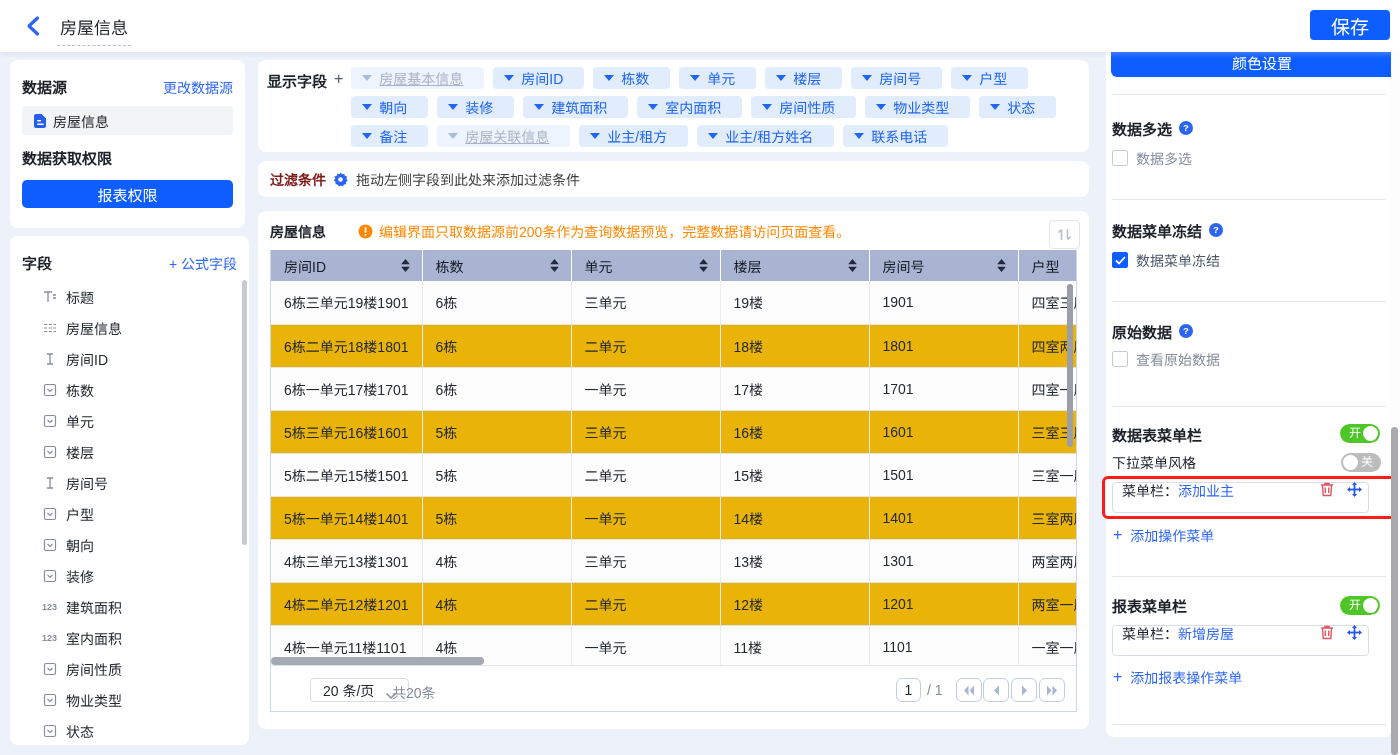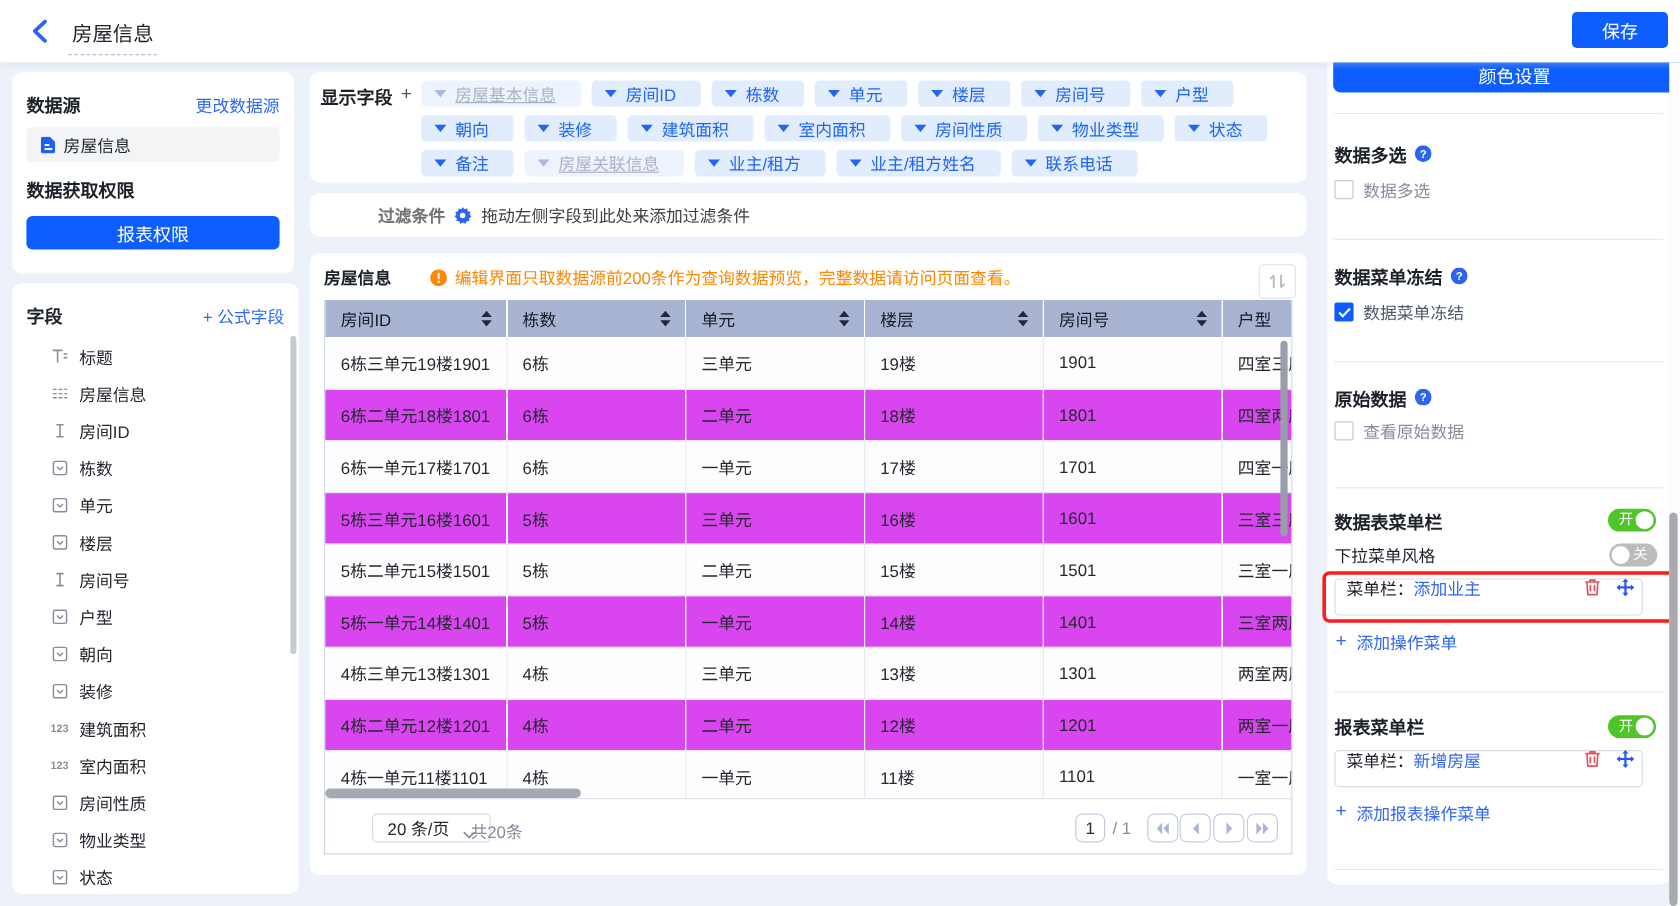--- a/index.html
+++ b/index.html
@@ -18,21 +18,21 @@
 }
 .back {
   position:absolute; left:21px; top:13px; width:26px; height:26px;
 }
 .title {
   position:absolute; left:57px; top:14px; font-size:17px; color:#1d2129;
   border-bottom:1px dashed #b8bfcc; padding:0 3px 6px 3px;
 }
 .savebtn {
   position:absolute; left:1310px; top:10px; width:80px; height:30px;
-  background:#0e5eff; color:#fff; font-size:15px; border-radius:4px;
+  background:#0e5eff; color:#fff; font-size:19px; border-radius:4px;
   display:flex; align-items:center; justify-content:center;
 }
 .card { position:absolute; background:#fff; border-radius:8px; }
 
 #lcard1 { left:10px; top:60px; width:235px; height:168px; }
 #lcard2 { left:10px; top:236px; width:239px; height:509px; }
 .lhead { display:flex; justify-content:space-between; align-items:center; padding:16px 12px 0 12px; }
 .lhead b { font-size:15px; }
 .bluelink { color:#3068f4; font-size:14px; }
 .dsbox {
@@ -60,21 +60,21 @@
 .chips { display:flex; flex-wrap:wrap; margin-left:8px; width:744px; }
 .chip {
   height:22px; background:#e1edfd; border-radius:4px; color:#2166f0;
   display:inline-flex; align-items:center; font-size:14px;
   padding:0 21px 0 11px; margin:0 9px 7px 0;
 }
 .chip .tri { width:0; height:0; border-left:5.5px solid transparent; border-right:5.5px solid transparent; border-top:6.5px solid #2166f0; margin-right:7px; }
 .chip.dis { background:#eef4fd; color:#a9b4c6;text-decoration:underline; }
 .chip.dis .tri { border-top-color:#a8bcdc; }
 .filterrow { display:flex; align-items:center; height:36px; padding-left:12px; }
-.filterrow b { font-size:14px; color:#737373;margin-left:45px; }
+.filterrow b { font-size:14px; color:#7f1d1d; }
 .gear { margin:0 8px 0 7px; }
 .fph { color:#404040; font-size:14px; }
 
 .tctop { display:flex; align-items:center; padding:7px 0 0 12px; height:33px; }
 .tctop b { font-size:14px; }
 .warn { display:flex; align-items:center; margin-left:32px; color:#ff8800; font-size:14px; }
 .warn svg { margin-right:6px; }
 .sortbox {
   position:absolute; right:9px; top:9px; width:31px; height:29px;
   border:1px solid #e3e5eb; border-radius:4px; display:flex; align-items:center; justify-content:center;
@@ -85,21 +85,21 @@
 table.grid { border-collapse:collapse; table-layout:fixed; width:940px; }
 table.grid th {
   background:#a8b4d2; height:31px; font-weight:normal; font-size:14px; color:#151a26;
   text-align:left; padding:0 0 0 13px; border-right:1px solid #fff; position:relative;
 }
 table.grid th .sorter { position:absolute; right:11px; top:9px; }
 table.grid td {
   height:43px; font-size:14px; color:#24292f; padding:0 0 0 13px;
   border-bottom:1px solid #e0e4ee; border-right:1px solid #e6eaf2; background:#fdfdfe; white-space:nowrap; overflow:hidden;
 }
-tr.alt td { background:#d946ef; }
+tr.alt td { background:#eab308; }
 .vscroll { position:absolute; right:3px; top:34px; width:6px; height:163px; background:#9a9ea8; border-radius:3px; z-index:5; }
 .hscroll { position:absolute; left:0px; bottom:0px; width:213px; height:8px; background:#a5a9b2; border-radius:4px; z-index:5; }
 .pgborder { position:absolute; left:0; top:415px; width:805px; border-top:1px solid #dfe3ec; }
 .pager { position:absolute; left:12px; right:12px; top:467px; height:24px; }
 .psel {
   position:absolute; left:11px; top:0; width:99px; height:24px; border:1px solid #d8dce6; border-radius:4px;
   font-size:14px; color:#24292f; display:flex; align-items:center; padding-left:12px;margin-left:29px;
 }
 .psel .chev { position:absolute; right:11px; top:8px; }
 .ptotal { position:absolute; left:122px; top:4px; color:#868d9c; }

